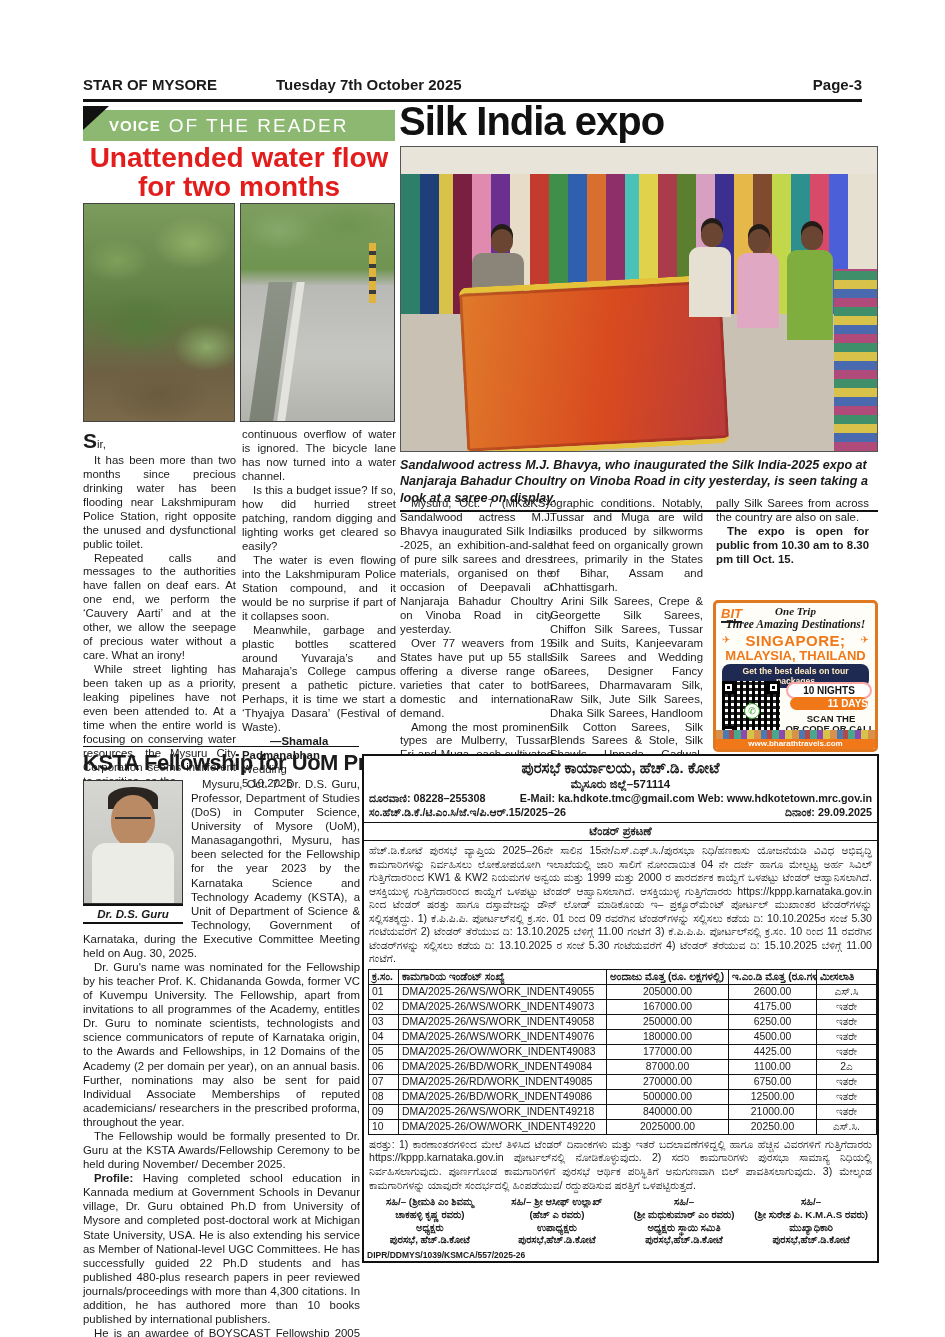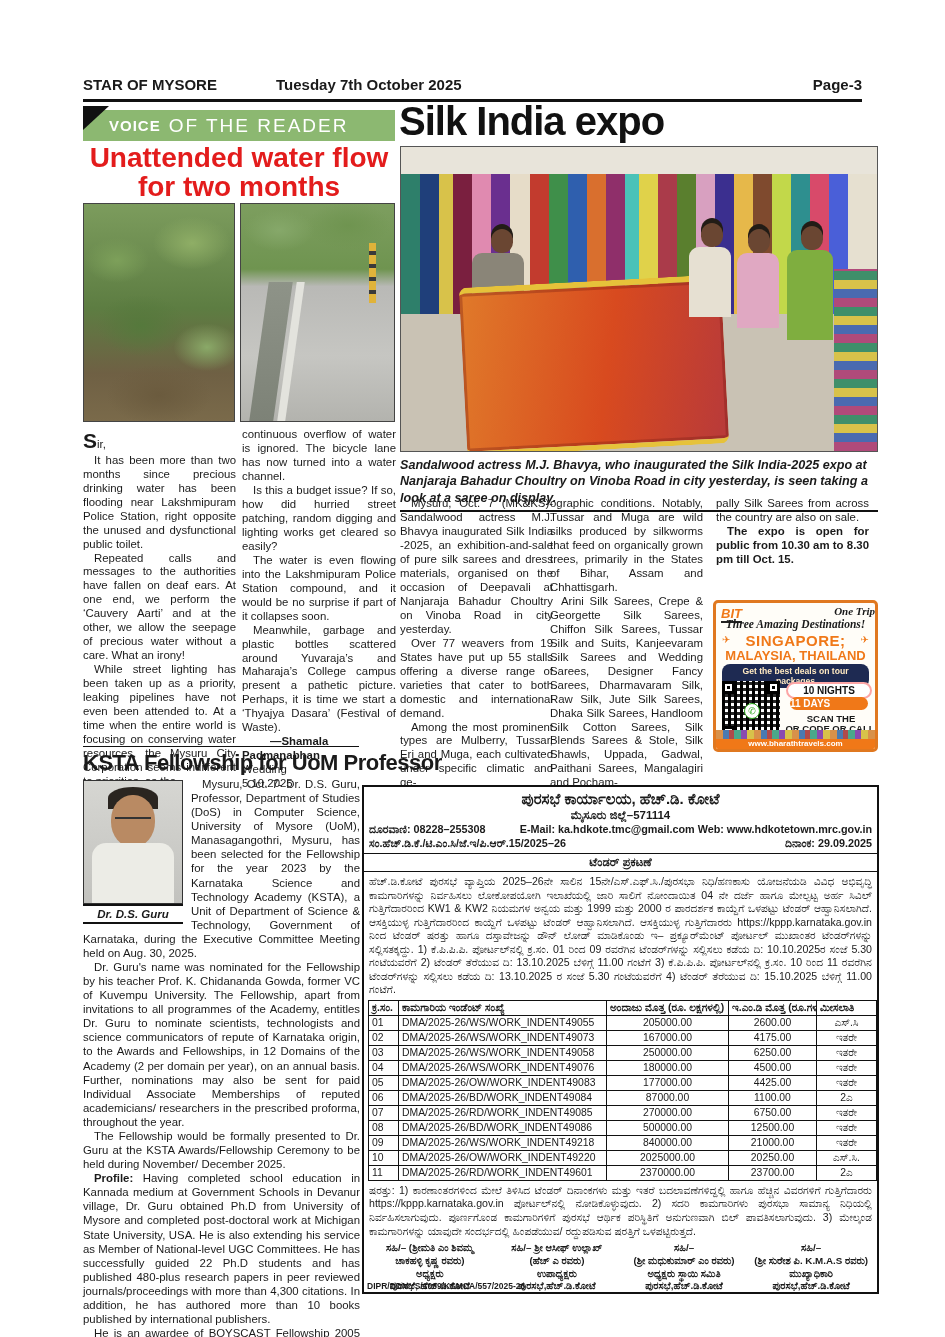--- a/index.html
+++ b/index.html
@@ -62,53 +62,53 @@
   #silk-photo .w3-torso{left:81%;top:34%;width:46px;height:90px;background:#7fae3f;}
   #silk-photo .rack{position:absolute;right:0;top:40%;width:9%;height:60%;background:repeating-linear-gradient(0deg,#b04a7a 0 9px,#4a6ab0 9px 18px,#d8c24a 18px 27px,#3f8f6a 27px 36px);}
   #silk-caption{left:400px;top:457px;width:478px;font-weight:bold;font-style:italic;font-size:12.6px;line-height:1.3;border-bottom:2px solid #111;padding-bottom:4px;}
   #scol1{left:400px;top:497px;width:153px;height:252px;}
   #scol2{left:550px;top:497px;width:153px;height:252px;}
   #scol3{left:716px;top:497px;width:153px;height:100px;}
   #scol3 .bold-note{font-weight:bold;}
   
   #ad{left:713px;top:600px;width:165px;height:152px;border:3px solid #e07820;border-radius:5px;box-sizing:border-box;background:#fffdf8;overflow:hidden;font-family:"Liberation Sans",sans-serif;}
   #ad .bit{position:absolute;left:5px;top:3px;color:#f07818;font-weight:bold;font-style:italic;font-size:13px;border-bottom:2px solid #222;}
-  #ad .onetrip{position:absolute;left:0;top:2px;width:100%;text-align:right;font-family:"Liberation Serif",serif;font-style:italic;font-weight:bold;font-size:11px;}
+  #ad .onetrip{position:absolute;left:0;top:2px;width:100%;text-align:center;font-family:"Liberation Serif",serif;font-style:italic;font-weight:bold;font-size:11px;}
   #ad .three{position:absolute;left:0;top:15px;width:100%;text-align:center;font-family:"Liberation Serif",serif;font-style:italic;font-weight:bold;font-size:11.5px;}
   #ad .plane{position:absolute;color:#f07818;font-size:10px;}
   #ad .dest1{position:absolute;left:0;top:29px;width:100%;text-align:center;color:#f07818;font-weight:bold;font-size:15px;letter-spacing:.5px;}
   #ad .dest2{position:absolute;left:0;top:45px;width:100%;text-align:center;color:#f07818;font-weight:bold;font-size:13px;}
   #ad .deals{position:absolute;left:6px;top:61px;width:147px;background:#1e2a52;color:#ffe9c2;font-weight:bold;font-size:8.6px;text-align:center;border-radius:8px;padding:2px 0;}
   #ad .qr{position:absolute;left:6px;top:78px;width:58px;height:58px;background:
      repeating-linear-gradient(0deg,rgba(0,0,0,.85) 0 3px,transparent 3px 6px),
      repeating-linear-gradient(90deg,#000 0 3px,#fff 3px 6px);}
   #ad .fsq{position:absolute;width:13px;height:13px;background:#fff;border:3px solid #000;box-sizing:border-box;}
   #ad .fsq::after{content:"";position:absolute;left:2px;top:2px;width:3px;height:3px;background:#000;}
   #ad .wa{position:absolute;left:22px;top:22px;width:14px;height:14px;border-radius:50%;background:#fff;border:1px solid #2aa81a;color:#2aa81a;font-size:9px;line-height:14px;text-align:center;}
   #ad .nights{position:absolute;left:70px;top:79px;width:86px;border:2px solid #fca5a5;border-radius:9px;text-align:center;font-weight:bold;font-size:10px;color:#111;background:#fff;padding:1px 0;box-sizing:border-box;}
-  #ad .days{position:absolute;left:74px;top:94px;width:78px;background:#f07818;border-radius:9px;text-align:left;font-weight:bold;font-size:10px;color:#fff;padding:1px 0;}
+  #ad .days{position:absolute;left:74px;top:94px;width:78px;background:#f07818;border-radius:9px;text-align:right;font-weight:bold;font-size:10px;color:#fff;padding:1px 0;}
   #ad .scan1{position:absolute;left:70px;top:110px;width:90px;text-align:center;font-weight:bold;font-size:9.5px;}
   #ad .scan2{position:absolute;left:66px;top:120px;width:96px;text-align:center;font-weight:bold;font-size:9.5px;}
   #ad .phone{position:absolute;left:64px;top:131px;width:100px;text-align:center;font-weight:bold;font-size:10.5px;color:#e31e24;}
   #ad .skyline{position:absolute;left:0;bottom:10px;width:100%;height:9px;background:repeating-linear-gradient(90deg,#d8914a 0 7px,#4a7ab0 7px 13px,#b04a4a 13px 18px,#4aa88a 18px 25px,#8a4ab0 25px 31px,#d8c24a 31px 38px);}
   #ad .webbar{position:absolute;left:0;bottom:0;width:100%;height:10px;background:#f07818;color:#fff;font-weight:bold;font-size:8px;text-align:center;line-height:10px;}
   
   #ksta-headline{left:83px;top:750px;width:278px;font-weight:bold;font-size:22px;letter-spacing:-.5px;white-space:nowrap;}
   #ksta-body{left:83px;top:777px;width:277px;height:520px;font-size:11.4px;line-height:1.235;text-align:justify;}
   #ksta-body p{margin:0;}
   #ksta-body p.ind{text-indent:11px;}
   #portrait-wrap{float:left;width:100px;margin:3px 8px 2px 0;}
   #portrait{position:relative;width:98px;height:122px;border:1px solid #333;background:linear-gradient(180deg,#d6d6d2,#c2c2be);overflow:hidden;}
   #portrait .phead{position:absolute;left:27px;top:14px;width:44px;height:52px;border-radius:48%;background:#b98a63;}
   #portrait .phair{position:absolute;left:24px;top:6px;width:50px;height:22px;border-radius:50% 50% 0 0;background:#2a2520;}
   #portrait .pglass{position:absolute;left:31px;top:36px;width:36px;height:8px;border-top:2px solid #333;}
   #portrait .pshirt{position:absolute;left:8px;top:62px;width:82px;height:60px;border-radius:14px 14px 0 0;background:#ecece6;}
   #portrait-cap{border-top:2px solid #111;border-bottom:2px solid #111;font-weight:bold;font-style:italic;font-size:11.5px;text-align:center;padding:1px 0;}
   
-  #tender{left:362px;top:754px;width:517px;height:509px;border:2.5px solid #111;box-sizing:border-box;background:#fff;font-size:10.8px;margin-top:31px;}
+  #tender{left:362px;top:754px;width:517px;height:509px;border:2.5px solid #111;box-sizing:border-box;background:#fff;font-size:10.8px;}
   #tender .t-office{text-align:center;font-weight:bold;font-size:15px;margin-top:3px;}
   #tender .t-district{text-align:center;font-weight:bold;font-size:11.5px;margin-top:1px;}
   #tender .t-row{display:flex;justify-content:space-between;font-weight:bold;padding:1px 5px 0 5px;font-size:10.8px;}
   #tender .t-title{border-top:1.5px solid #111;border-bottom:1.5px solid #111;text-align:center;font-weight:bold;font-size:11.5px;margin-top:3px;padding:2px 0;}
   #tender .t-body{padding:3px 5px 2px 5px;text-align:justify;line-height:1.28;font-size:10.6px;}
   #tender table{border-collapse:collapse;width:calc(100% - 8px);margin:1px 4px;table-layout:fixed;}
   #tender th,#tender td{border:1.5px solid #111;font-size:10.4px;padding:1px 3px;overflow:hidden;white-space:nowrap;}
   #tender th{font-weight:bold;text-align:left;}
   #tender td.c,#tender th.c{text-align:center;}
   #tender .t-notes{padding:2px 5px;text-align:justify;line-height:1.28;font-size:10.6px;}
@@ -326,27 +326,20 @@
             <td class="c">21000.00</td>
             <td class="c">ಇತರೇ</td>
           </tr>
       <tr>
             <td>10</td>
             <td>DMA/2025-26/OW/WORK_INDENT49220</td>
             <td class="c">2025000.00</td>
             <td class="c">20250.00</td>
             <td class="c">ಎಸ್.ಸಿ.</td>
           </tr>
-      <tr>
-            <td>11</td>
-            <td>DMA/2025-26/RD/WORK_INDENT49601</td>
-            <td class="c">2370000.00</td>
-            <td class="c">23700.00</td>
-            <td class="c">2ಎ</td>
-          </tr>
     </tbody>
       </table>
 
     <div class="t-notes">ಷರತ್ತು: 1) ಕಾರಣಾಂತರಗಳಿಂದ ಮೇಲೆ ತಿಳಿಸಿದ ಟೆಂಡರ್ ದಿನಾಂಕಗಳು ಮತ್ತು ಇತರೆ ಬದಲಾವಣೆಗಳಿದ್ದಲ್ಲಿ ಹಾಗೂ ಹೆಚ್ಚಿನ ವಿವರಗಳಿಗೆ ಗುತ್ತಿಗೆದಾರರು https://kppp.karnataka.gov.in ಪೋರ್ಟಲ್‌ನಲ್ಲಿ ನೋಡಿಕೊಳ್ಳುವುದು. 2) ಸದರಿ ಕಾಮಗಾರಿಗಳು ಪುರಸಭಾ ಸಾಮಾನ್ಯ ನಿಧಿಯಲ್ಲಿ ನಿರ್ವಹಿಸಲಾಗುವುದು. ಪೂರ್ಣಗೊಂಡ ಕಾಮಗಾರಿಗಳಿಗೆ ಪುರಸಭೆ ಆರ್ಥಿಕ ಪರಿಸ್ಥಿತಿಗೆ ಅನುಗುಣವಾಗಿ ಬಿಲ್ ಪಾವತಿಸಲಾಗುವುದು. 3) ಮೇಲ್ಕಂಡ ಕಾಮಗಾರಿಗಳನ್ನು ಯಾವುದೇ ಸಂದರ್ಭದಲ್ಲಿ ಹಿಂಪಡೆಯುವ/ ರದ್ದುಪಡಿಸುವ ಷರತ್ತಿಗೆ ಒಳಪಟ್ಟಿರುತ್ತದೆ.</div>
 
     <div class="t-sigs">
       <div class="t-sig">
         <div>ಸಹಿ/– (ಶ್ರೀಮತಿ ಎಂ ಶಿವಮ್ಮ</div>
         <div>ಚಾಕಹಳ್ಳಿ ಕೃಷ್ಣ ರವರು)</div>
         <div>ಅಧ್ಯಕ್ಷರು</div>

